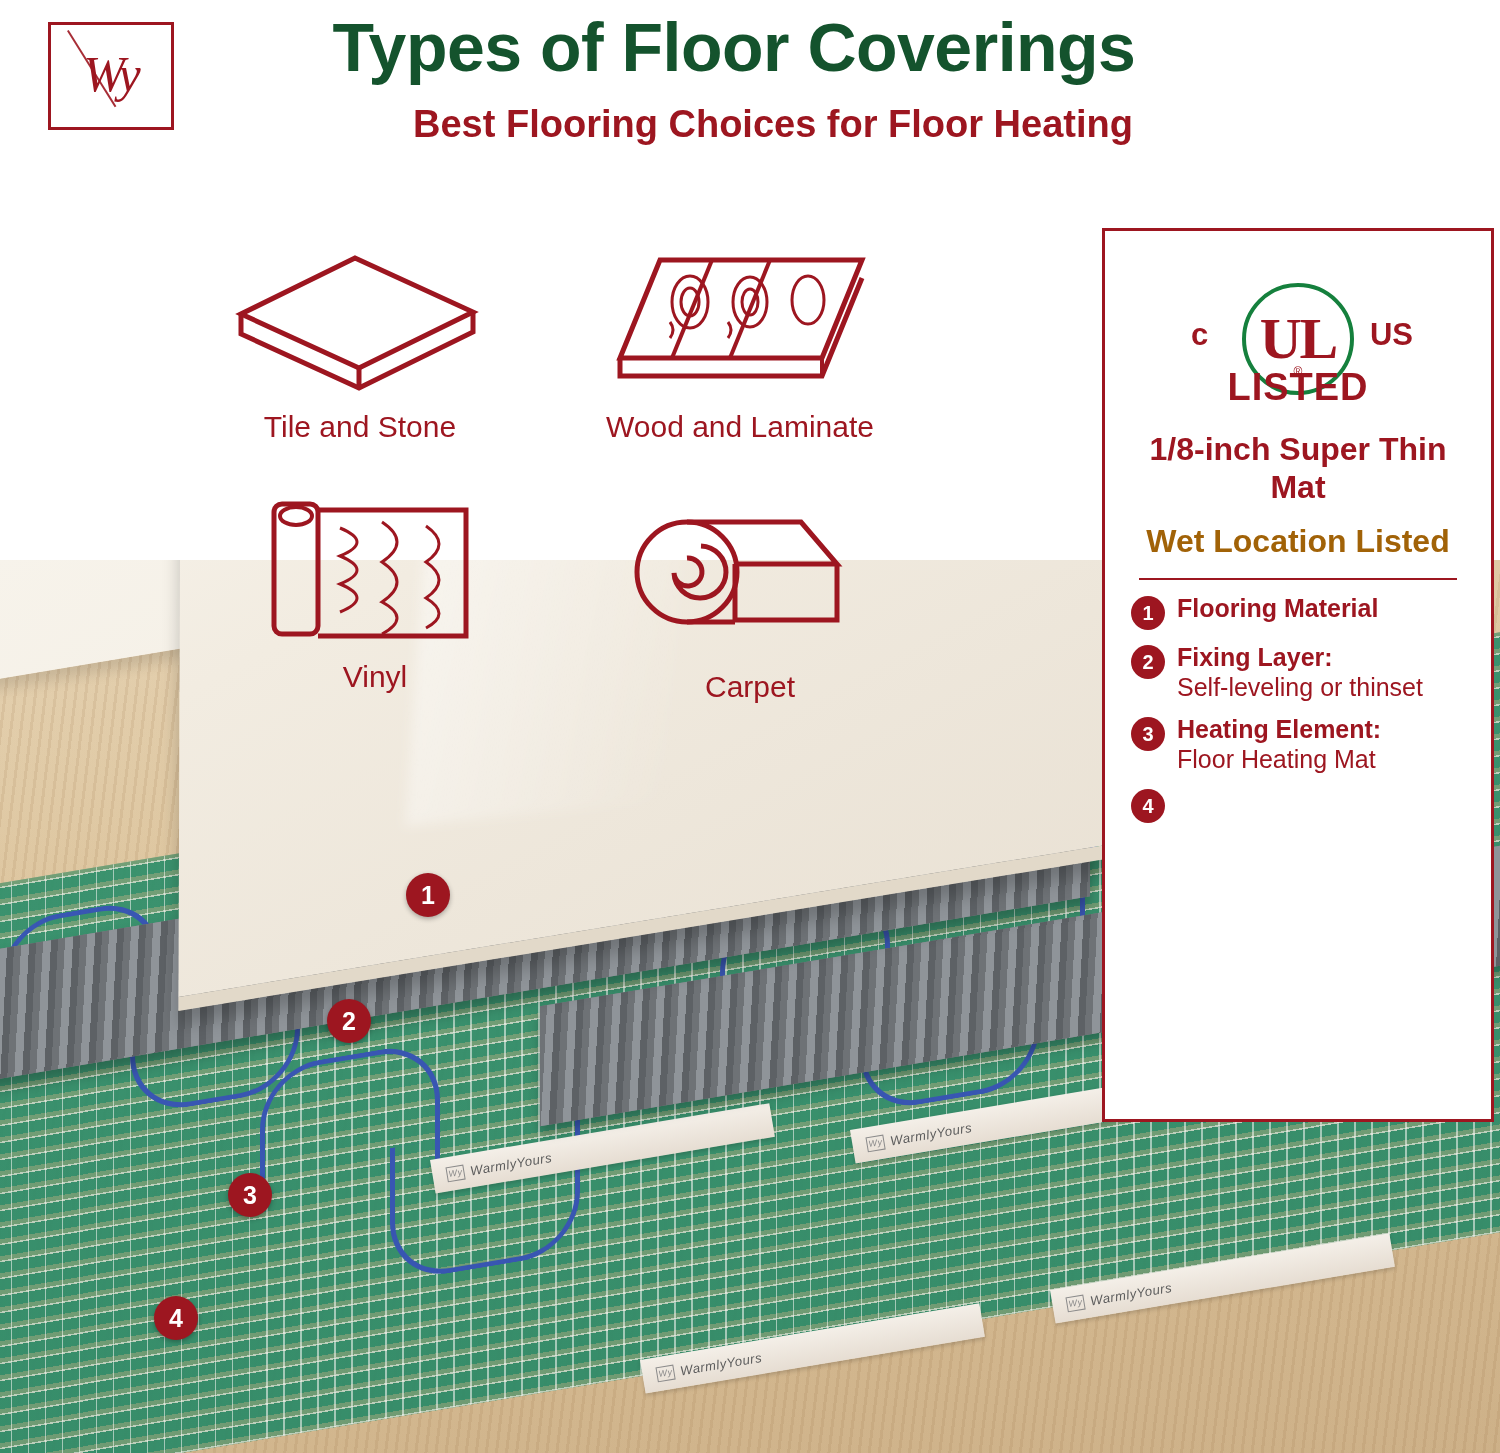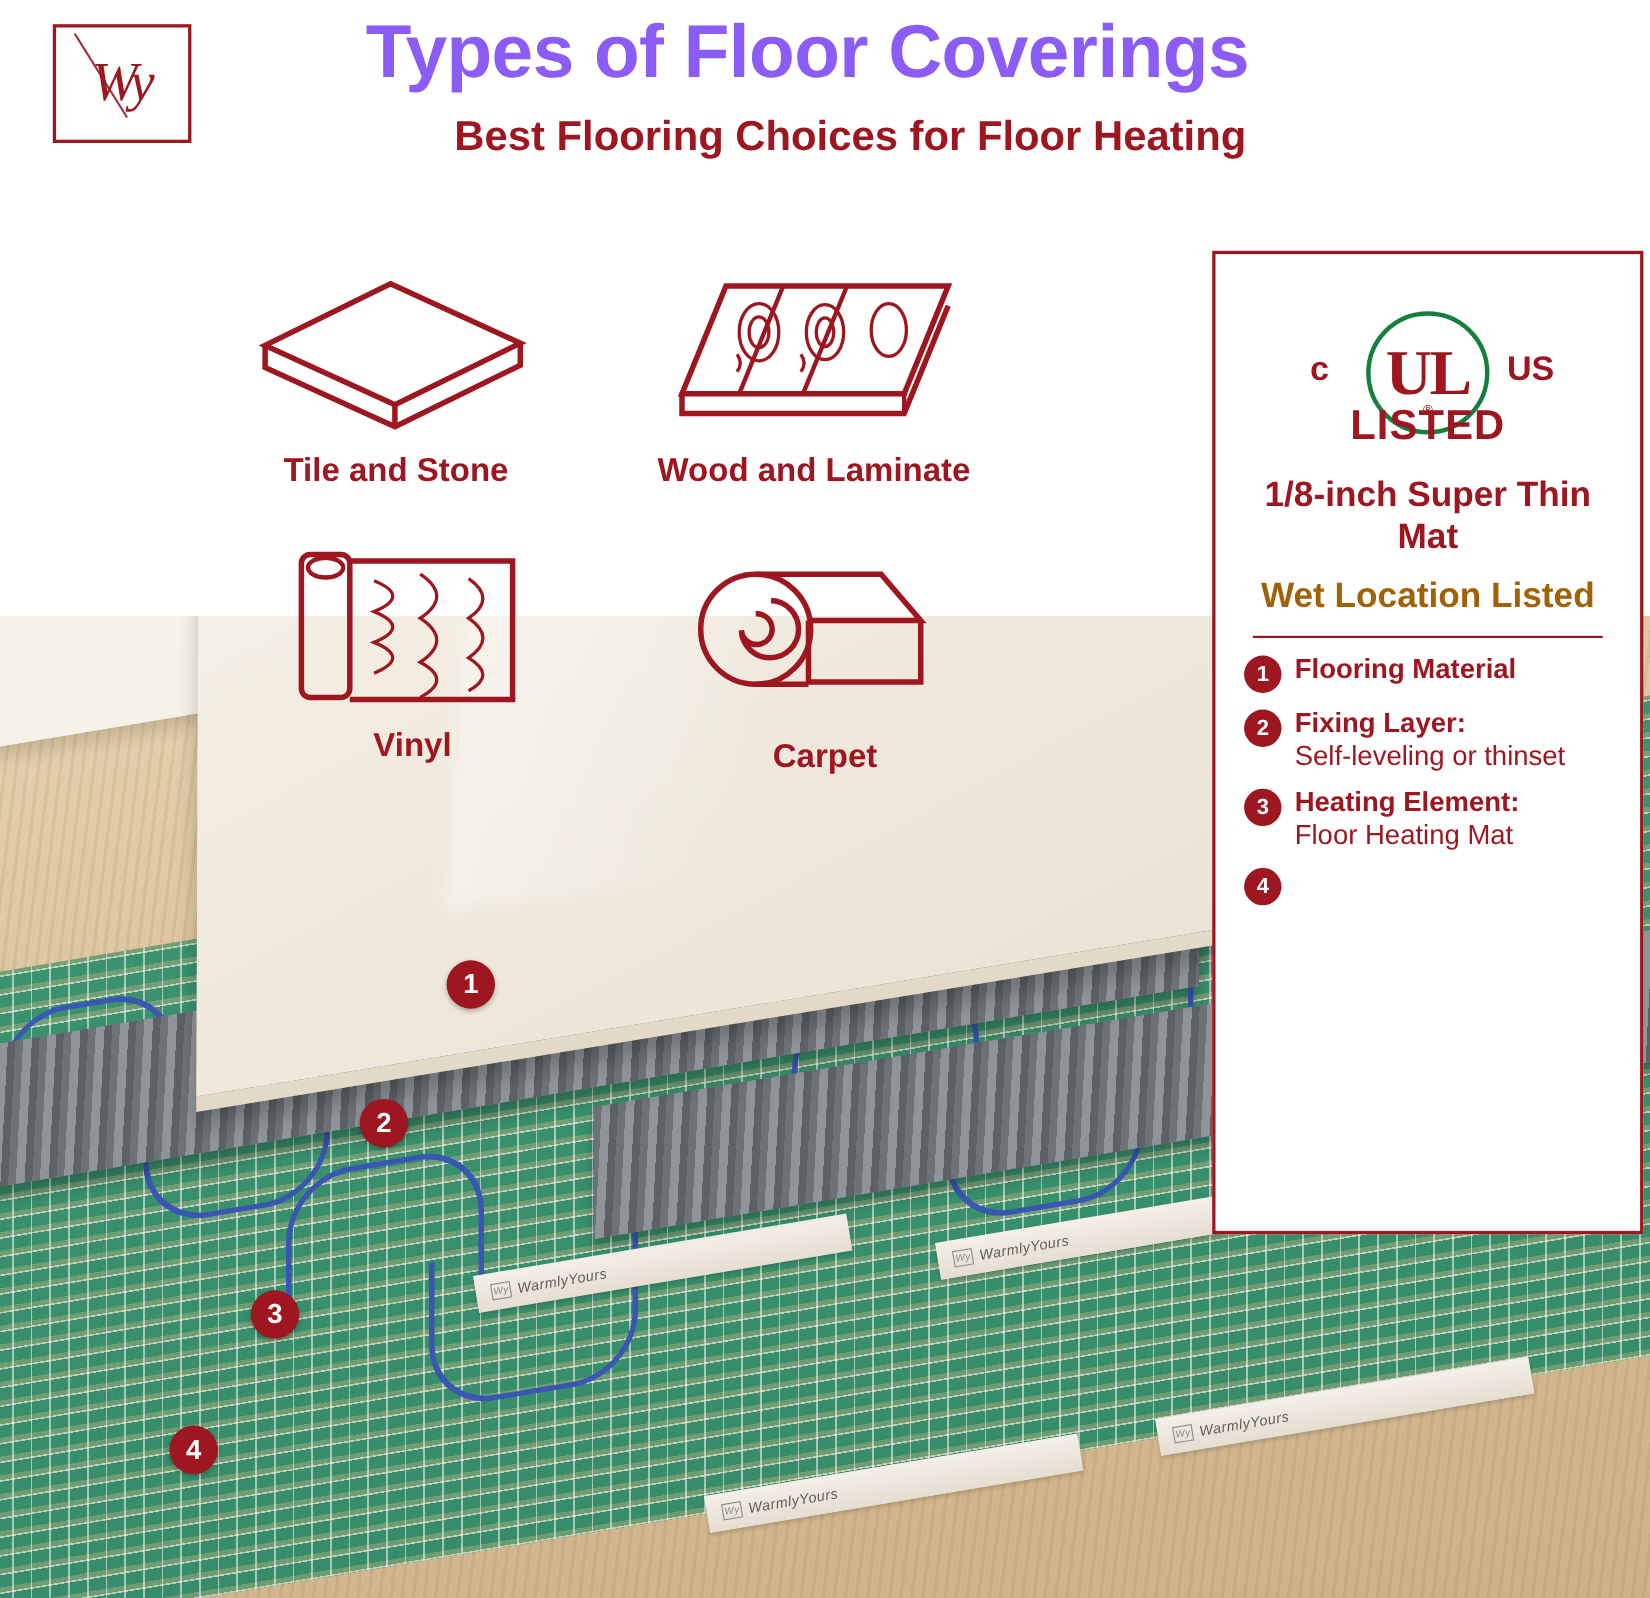--- a/index.html
+++ b/index.html
@@ -58,21 +58,21 @@
     transform-origin: top left;
     opacity: .9;
   }
   .title {
     position: absolute;
     left: 0; top: 8px;
     width: 1468px;
     text-align: center;
     font-size: 68px;
     font-weight: bold;
-    color: #8b5cf6;
+    color: #14532d;
     letter-spacing: -0.5px;
   }
   .subtitle {
     position: absolute;
     left: 0; top: 103px;
     width: 1500px;
     text-align: center;
     font-size: 38px;
     font-weight: bold;
     color: #9d1620;
@@ -244,21 +244,21 @@
     position: absolute;
     left: 210px;
     top: 250px;
     width: 790px;
     height: 530px;
     z-index: 35;
   }
   .icon-cell { position: absolute; text-align: center; }
   .icon-label {
     font-size: 30px;
-    font-weight: bold;
+    font-weight: normal;
     color: #9d1620;
     margin-top: 6px;
   }
   .i-tile   { left: 0px;   top: 0px;   width: 300px; }
   .i-wood   { left: 330px; top: 0px;   width: 400px; }
   .i-vinyl  { left: 30px;  top: 240px; width: 270px; }
   .i-carpet { left: 380px; top: 250px; width: 320px; }
 
   
   .panel {

